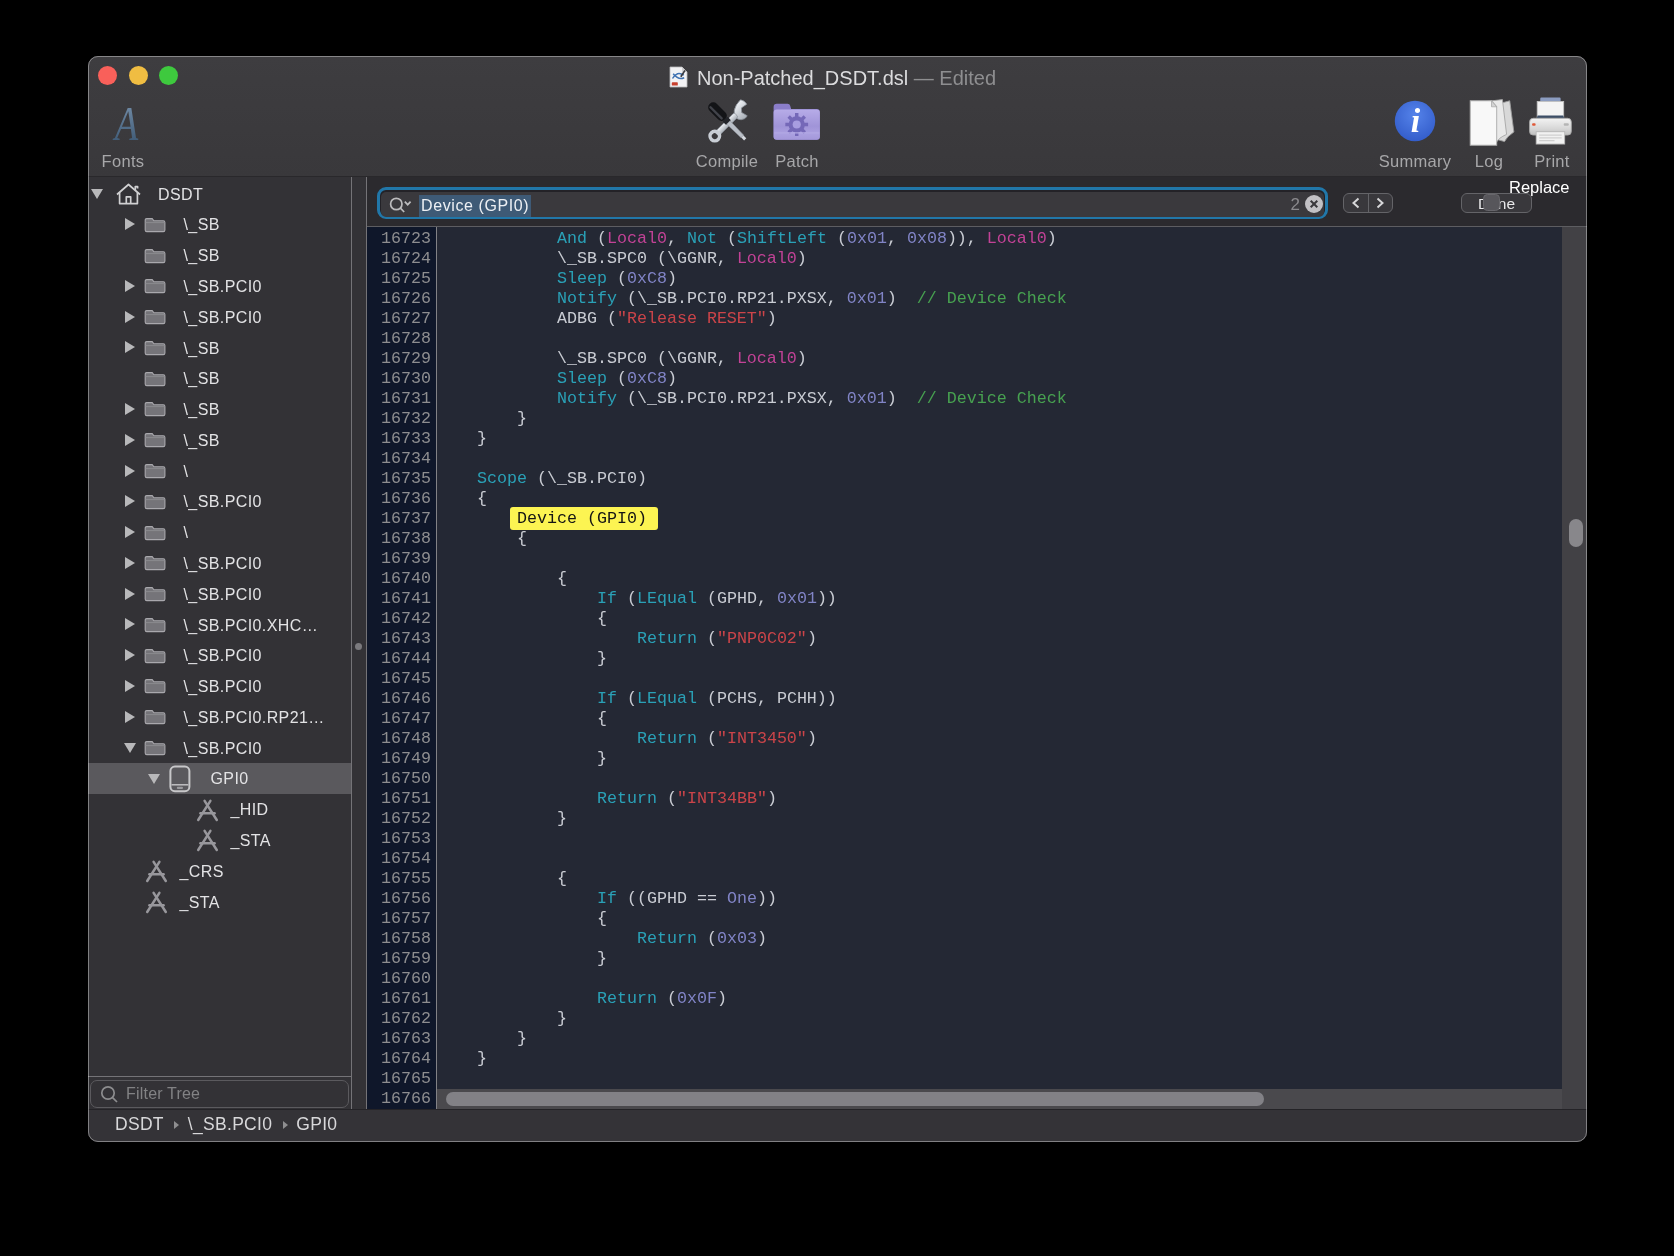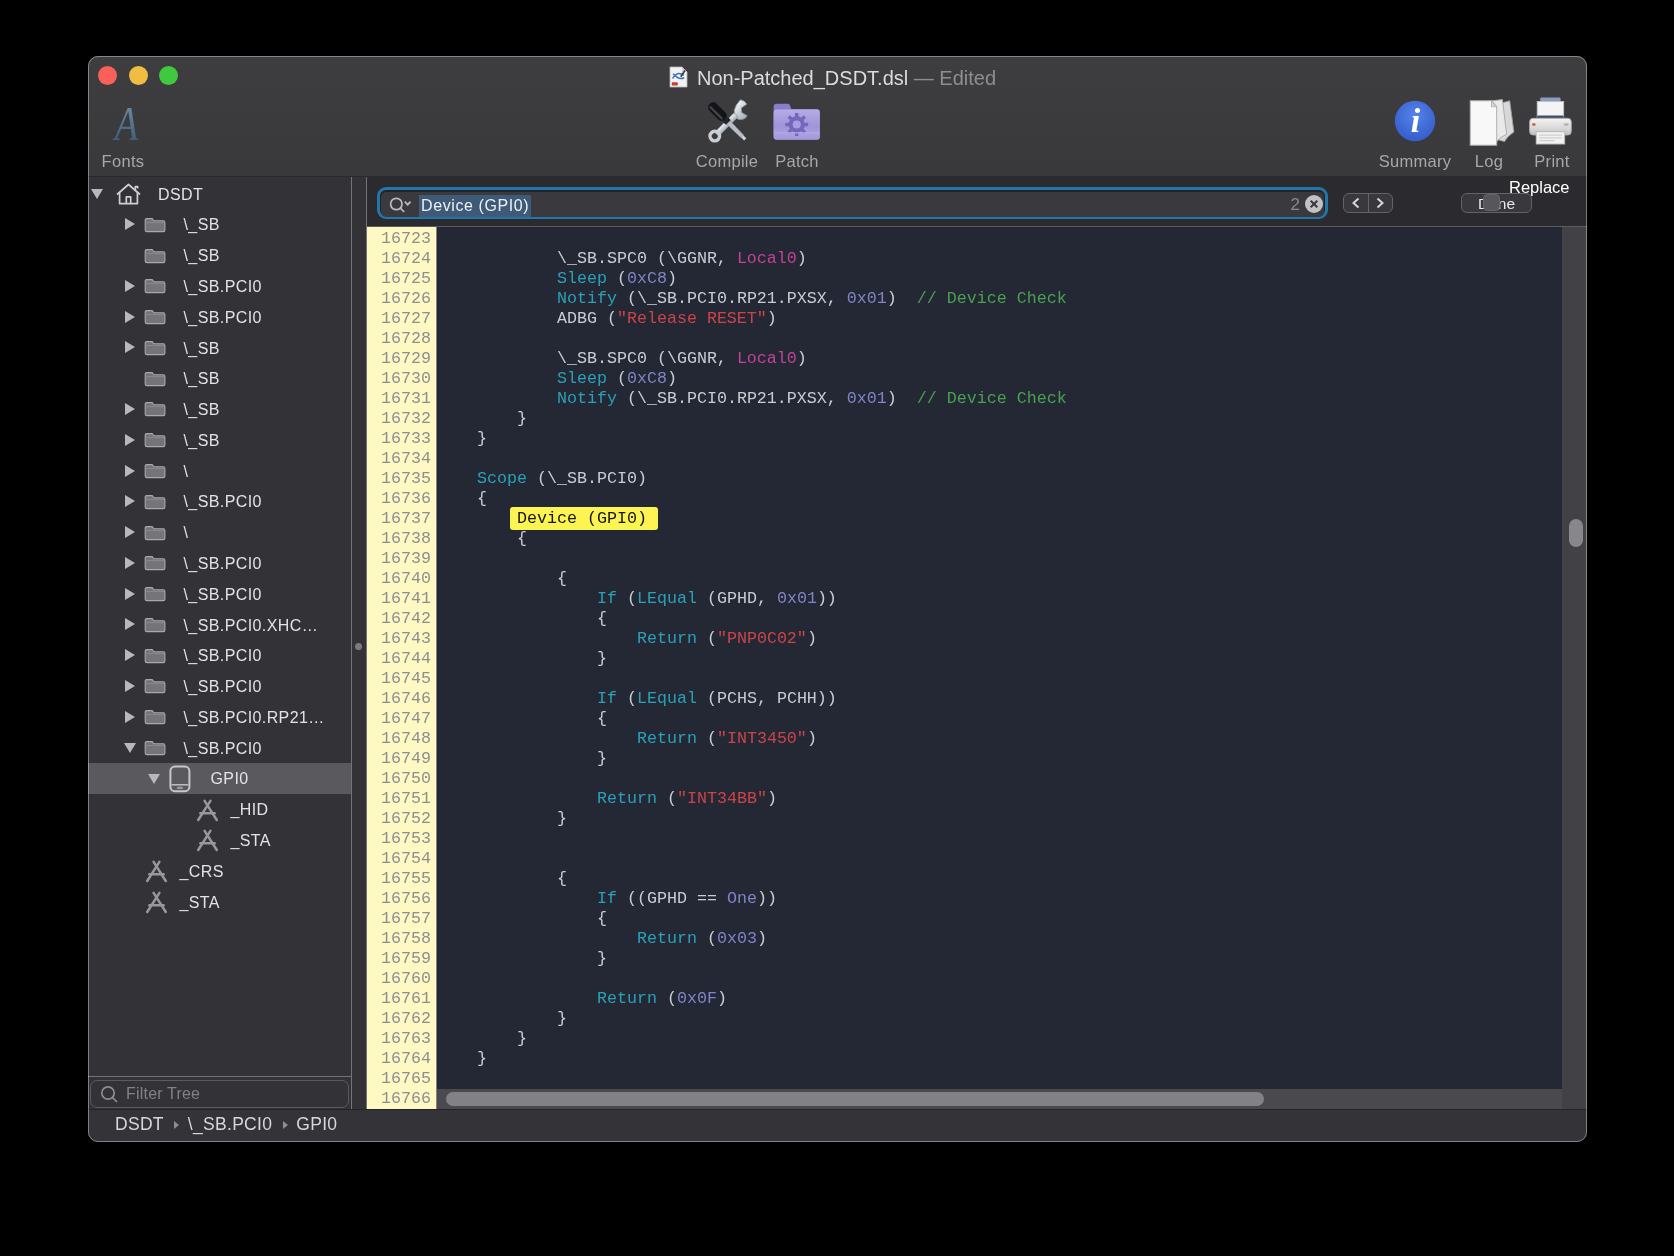--- a/index.html
+++ b/index.html
@@ -19,21 +19,21 @@
 #ftext{left:333px;top:138.5px;height:22px;line-height:22px;color:#edf0f4;font-size:16px;letter-spacing:0.6px}
 #fcount{left:1182px;top:137px;width:30px;height:24px;line-height:24px;text-align:right;color:#8a898d;font-size:17px}
 .btn{border:1px solid #646468;border-radius:6px;background:#39383c}
 #sidebar{left:0;top:121px;width:263px;height:899px;background:#333236}
 #treeline{left:0;top:1020px;width:263px;height:1px;background:#747377}
 #split1{left:263px;top:121px;width:1px;height:932px;background:#747377}
 #split2{left:278px;top:121px;width:1px;height:932px;background:#747377}
 #splitm{left:264px;top:121px;width:14px;height:932px;background:#333236}
 #filterbox{left:2px;top:1024px;width:259px;height:28px;border:1.5px solid #5b5a5e;border-radius:7px}
 #statusbar{left:0;top:1053px;width:1499px;height:33px;background:#343337;border-top:1px solid #242327}
-#gutter{left:279px;top:171px;width:68.5px;height:882px;background:#fef9c3}
+#gutter{left:279px;top:171px;width:68.5px;height:882px;background:#0f172a}
 #gutline{left:347.5px;top:171px;width:1px;height:882px;background:#828286}
 #code{left:348.5px;top:171px;width:1125.5px;height:882px;background:#242834;overflow:hidden}
 #vsb{left:1474px;top:171px;width:25px;height:882px;background:#424145}
 #vthumb{left:1481px;top:463px;width:14px;height:28px;border-radius:7px;background:#88878b}
 #hsb{left:348.5px;top:1033px;width:1125.5px;height:20px;background:#4a494d}
 #hthumb{left:358px;top:1036px;width:818px;height:14px;border-radius:7px;background:#828186}
 .ln{position:absolute;left:0.5px;height:20px;line-height:20px;white-space:pre;
  font-family:"Liberation Mono",monospace;font-size:16.66px;color:#c9ccd3}
 .gn{position:absolute;right:4px;height:20px;line-height:20px;text-align:right;
  font-family:"Liberation Mono",monospace;font-size:16.66px;color:#8e8e90}
@@ -408,20 +408,21 @@
 <div class="gn" style="top:741.5px;width:60px;left:4px">16760</div>
 <div class="gn" style="top:761.5px;width:60px;left:4px">16761</div>
 <div class="gn" style="top:781.5px;width:60px;left:4px">16762</div>
 <div class="gn" style="top:801.5px;width:60px;left:4px">16763</div>
 <div class="gn" style="top:821.5px;width:60px;left:4px">16764</div>
 <div class="gn" style="top:841.5px;width:60px;left:4px">16765</div>
 <div class="gn" style="top:861.5px;width:60px;left:4px">16766</div>
     </div>
   <div class="a" id="gutline"></div>
   <div class="a" id="code">
+      <div class="ln" style="top:1.5px">            <span class="K">And</span> (<span class="L">Local0</span>, <span class="K">Not</span> (<span class="K">ShiftLeft</span> (<span class="N">0x01</span>, <span class="N">0x08</span>)), <span class="L">Local0</span>)</div>
 <div class="ln" style="top:21.5px">            \_SB.SPC0 (\GGNR, <span class="L">Local0</span>)</div>
 <div class="ln" style="top:41.5px">            <span class="K">Sleep</span> (<span class="N">0xC8</span>)</div>
 <div class="ln" style="top:61.5px">            <span class="K">Notify</span> (\_SB.PCI0.RP21.PXSX, <span class="N">0x01</span>)  <span class="C">// Device Check</span></div>
 <div class="ln" style="top:81.5px">            ADBG (<span class="S">"Release RESET"</span>)</div>
 <div class="ln" style="top:121.5px">            \_SB.SPC0 (\GGNR, <span class="L">Local0</span>)</div>
 <div class="ln" style="top:141.5px">            <span class="K">Sleep</span> (<span class="N">0xC8</span>)</div>
 <div class="ln" style="top:161.5px">            <span class="K">Notify</span> (\_SB.PCI0.RP21.PXSX, <span class="N">0x01</span>)  <span class="C">// Device Check</span></div>
 <div class="ln" style="top:181.5px">        }</div>
 <div class="ln" style="top:201.5px">    }</div>
 <div class="ln" style="top:221.5px"></div>

